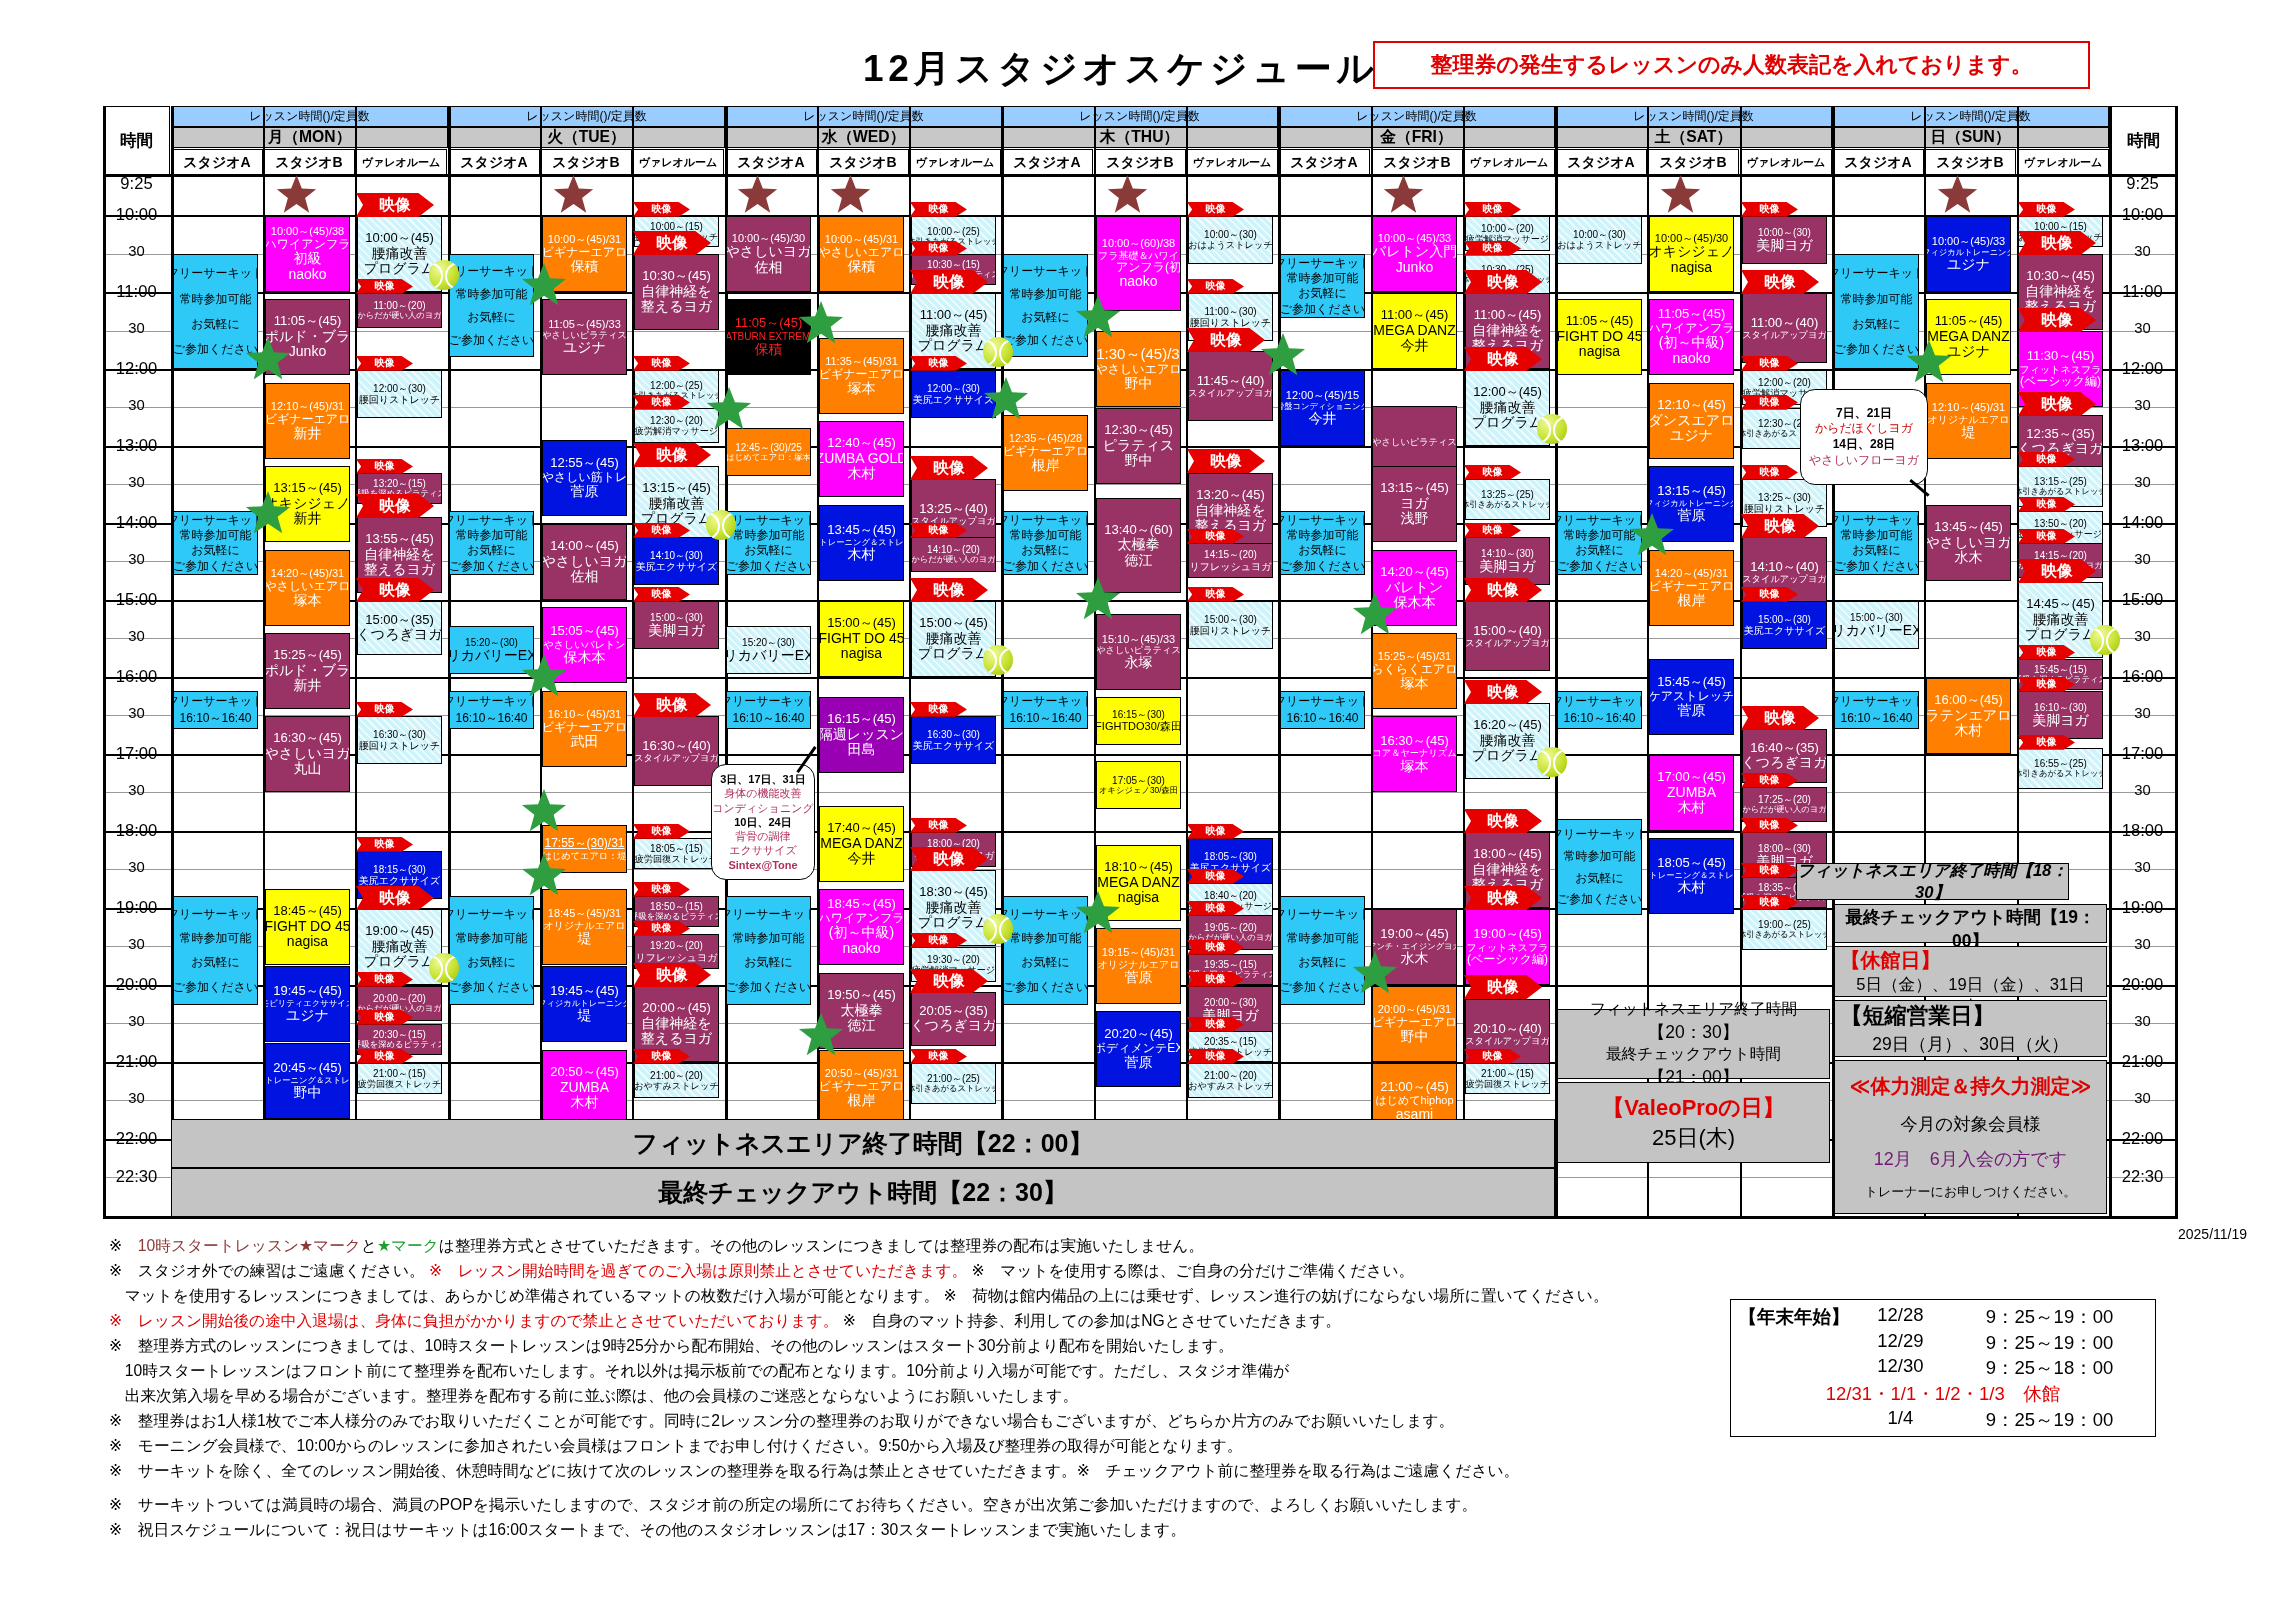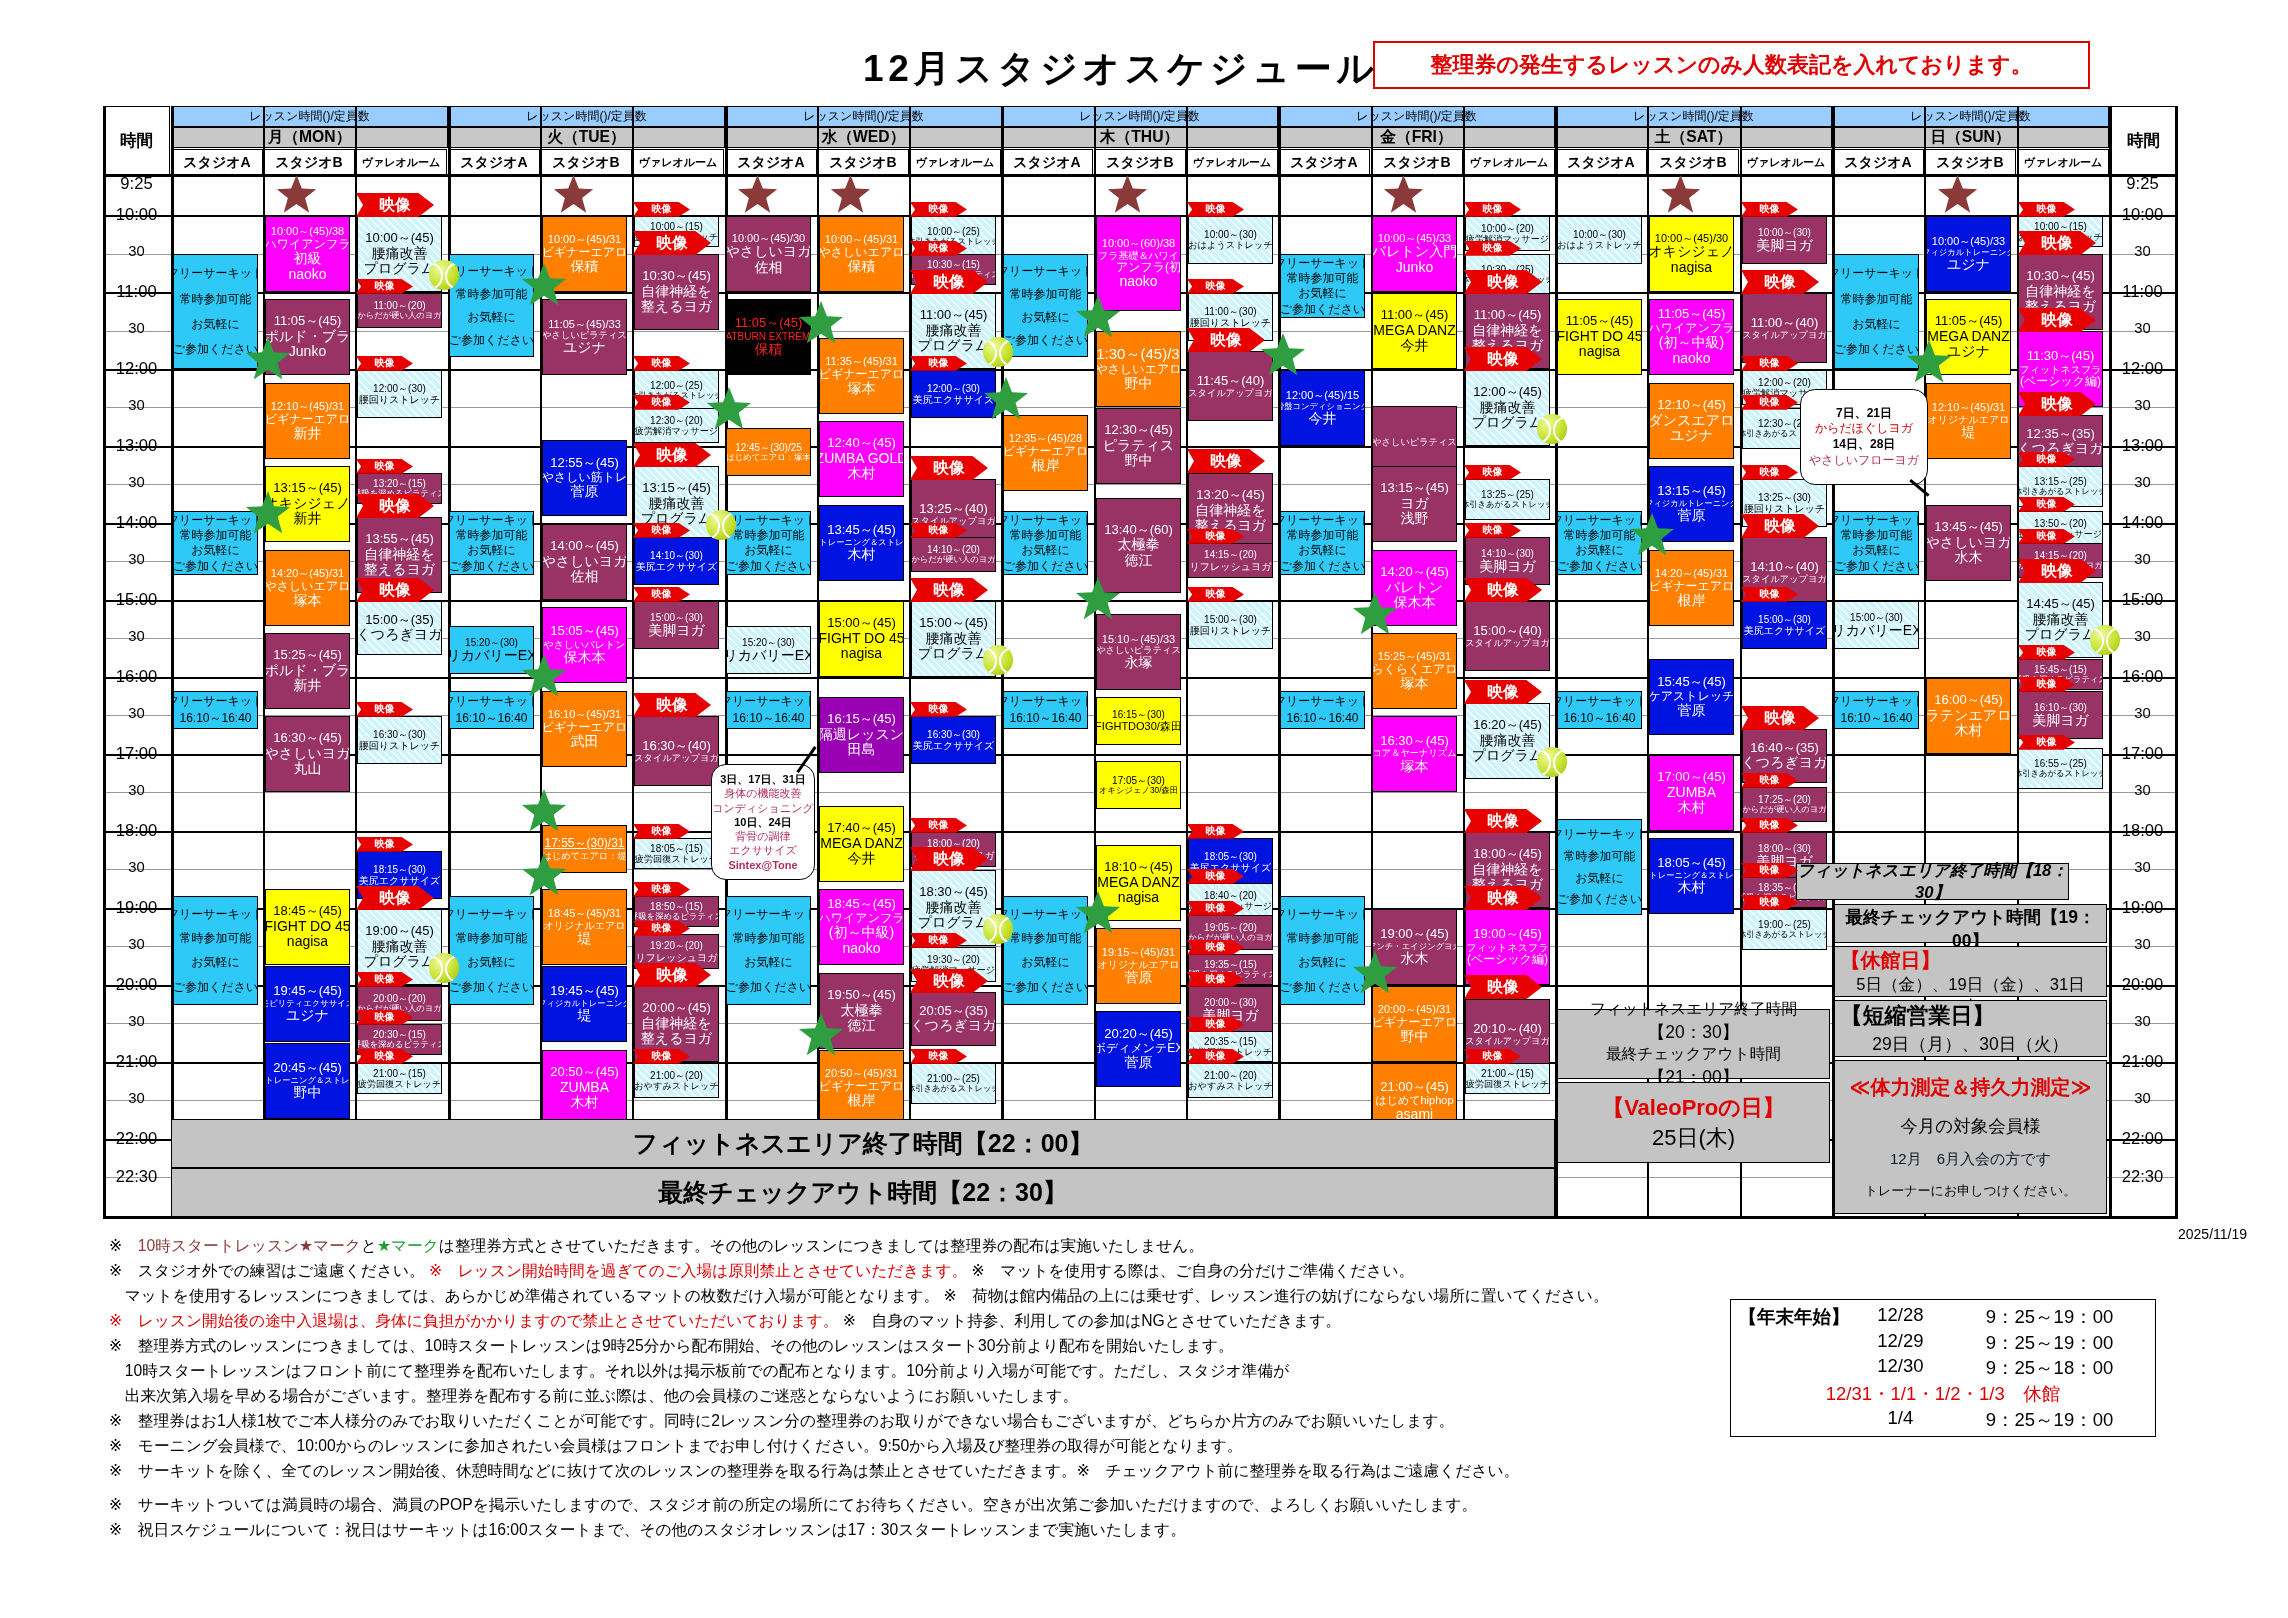--- a/index.html
+++ b/index.html
@@ -1215,21 +1215,21 @@
         <div style="font-size: 20px; color: rgb(224, 0, 0); font-weight: bold; align-self: flex-start; padding-left: 5.5px;">【休館日】</div>
         <div style="font-size: 16.6px;">5日（金）、19日（金）、31日（水）</div>
       </div>
       <div class="graybox" style="position: absolute; left: 1834px; top: 1000px; width: 273px; height: 57px; justify-content: space-evenly;">
         <div style="font-size: 22px; font-weight: bold; align-self: flex-start; padding-left: 5.5px;">【短縮営業日】</div>
         <div style="font-size: 17.5px;">29日（月）、30日（火）</div>
       </div>
       <div class="graybox" style="position: absolute; left: 1834px; top: 1060px; width: 273px; height: 154px; justify-content: space-evenly;">
         <div style="font-size: 20px; color: rgb(224, 0, 0); font-weight: bold;">≪体力測定＆持久力測定≫</div>
         <div style="font-size: 17.5px;">今月の対象会員様</div>
-        <div style="font-size: 15px; color: #0f172a;">12月　6月入会の方です</div>
+        <div style="font-size: 18px; color: #701a75;">12月　6月入会の方です</div>
         <div style="font-size: 13px;">トレーナーにお申しつけください。</div>
       </div>
     </div>
   <div class="issue-date">2025/11/19</div>
   <div id="notes">
       <div><span>※　</span><span style="color: rgb(139, 58, 58);">10時スタートレッスン★マーク</span><span>と</span><span style="color: rgb(30, 158, 50);">★マーク</span><span>は整理券方式とさせていただきます。その他のレッスンにつきましては整理券の配布は実施いたしません。</span></div>
       <div><span>※　スタジオ外での練習はご遠慮ください。 </span><span style="color: rgb(221, 0, 0);">※　レッスン開始時間を過ぎてのご入場は原則禁止とさせていただきます。</span><span> ※　マットを使用する際は、ご自身の分だけご準備ください。</span></div>
       <div><span>　マットを使用するレッスンにつきましては、あらかじめ準備されているマットの枚数だけ入場が可能となります。 ※　荷物は館内備品の上には乗せず、レッスン進行の妨げにならない場所に置いてください。</span></div>
       <div><span style="color: rgb(221, 0, 0);">※　レッスン開始後の途中入退場は、身体に負担がかかりますので禁止とさせていただいております。</span><span> ※　自身のマット持参、利用しての参加はNGとさせていただきます。</span></div>
       <div><span>※　整理券方式のレッスンにつきましては、10時スタートレッスンは9時25分から配布開始、その他のレッスンはスタート30分前より配布を開始いたします。</span></div>

